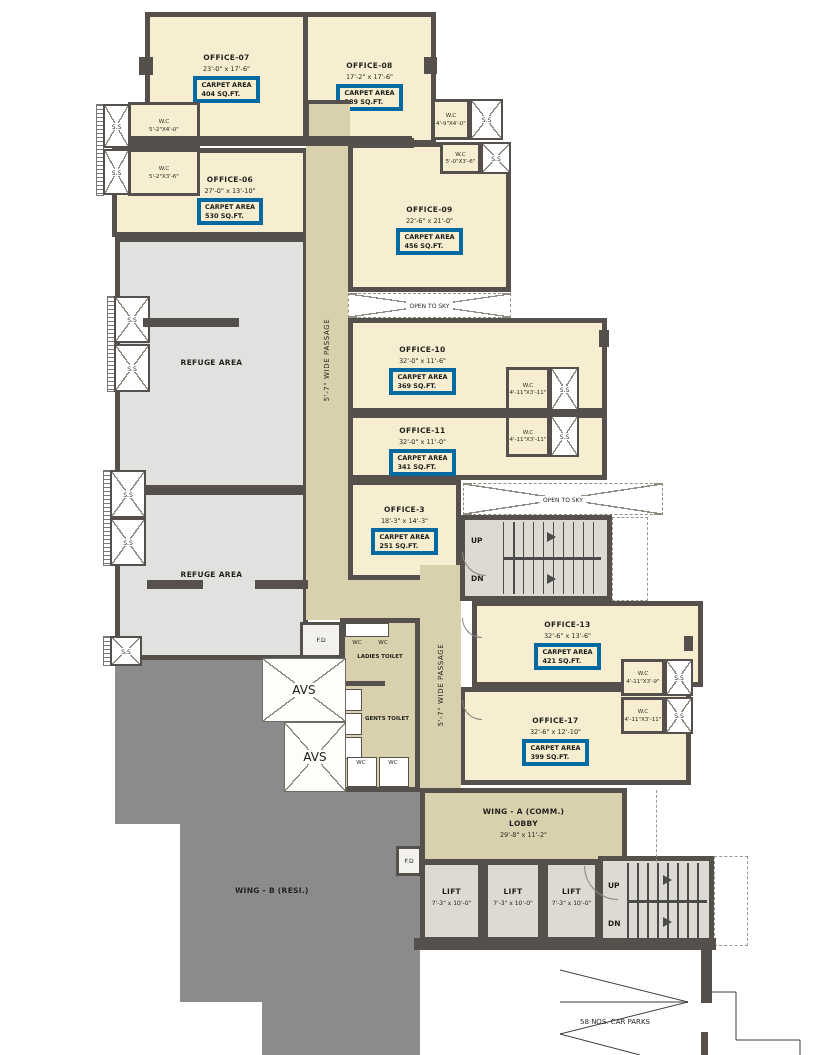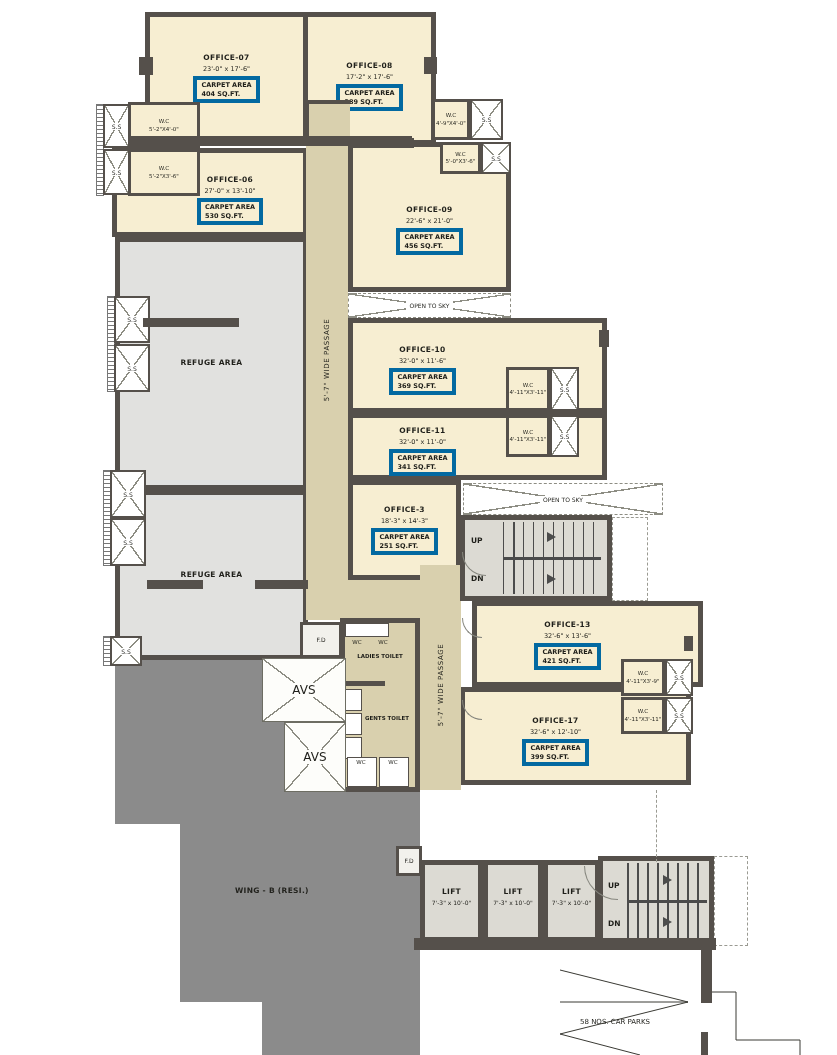--- a/index.html
+++ b/index.html
@@ -203,20 +203,27 @@
     <span class="lbl" style="font-size:6px">F.D</span>
   </div>
 
   <div class="abs avs xgrad" style="left:262px;top:658px;width:84px;height:64px">
     <span class="avslbl">AVS</span>
   </div>
   <div class="abs avs xgrad" style="left:284px;top:722px;width:62px;height:70px">
     <span class="avslbl">AVS</span>
   </div>
 
+  <div class="abs room tan" style="left:420px;top:788px;width:207px;height:76px">
+    <div class="olabel" style="top:14px">
+      <div class="lbl name">WING - A (COMM.)</div>
+      <div class="lbl name">LOBBY</div>
+      <div class="lbl">29'-8" x 11'-2"</div>
+    </div>
+  </div>
 
   <div class="abs room stairbg" style="left:420px;top:860px;width:63px;height:82px">
     <div class="olabel" style="top:22px">
       <div class="lbl name">LIFT</div>
       <div class="lbl" style="font-size:6px">7'-3" x 10'-0"</div>
     </div>
   </div>
   <div class="abs room stairbg" style="left:483px;top:860px;width:60px;height:82px">
     <div class="olabel" style="top:22px">
       <div class="lbl name">LIFT</div>

